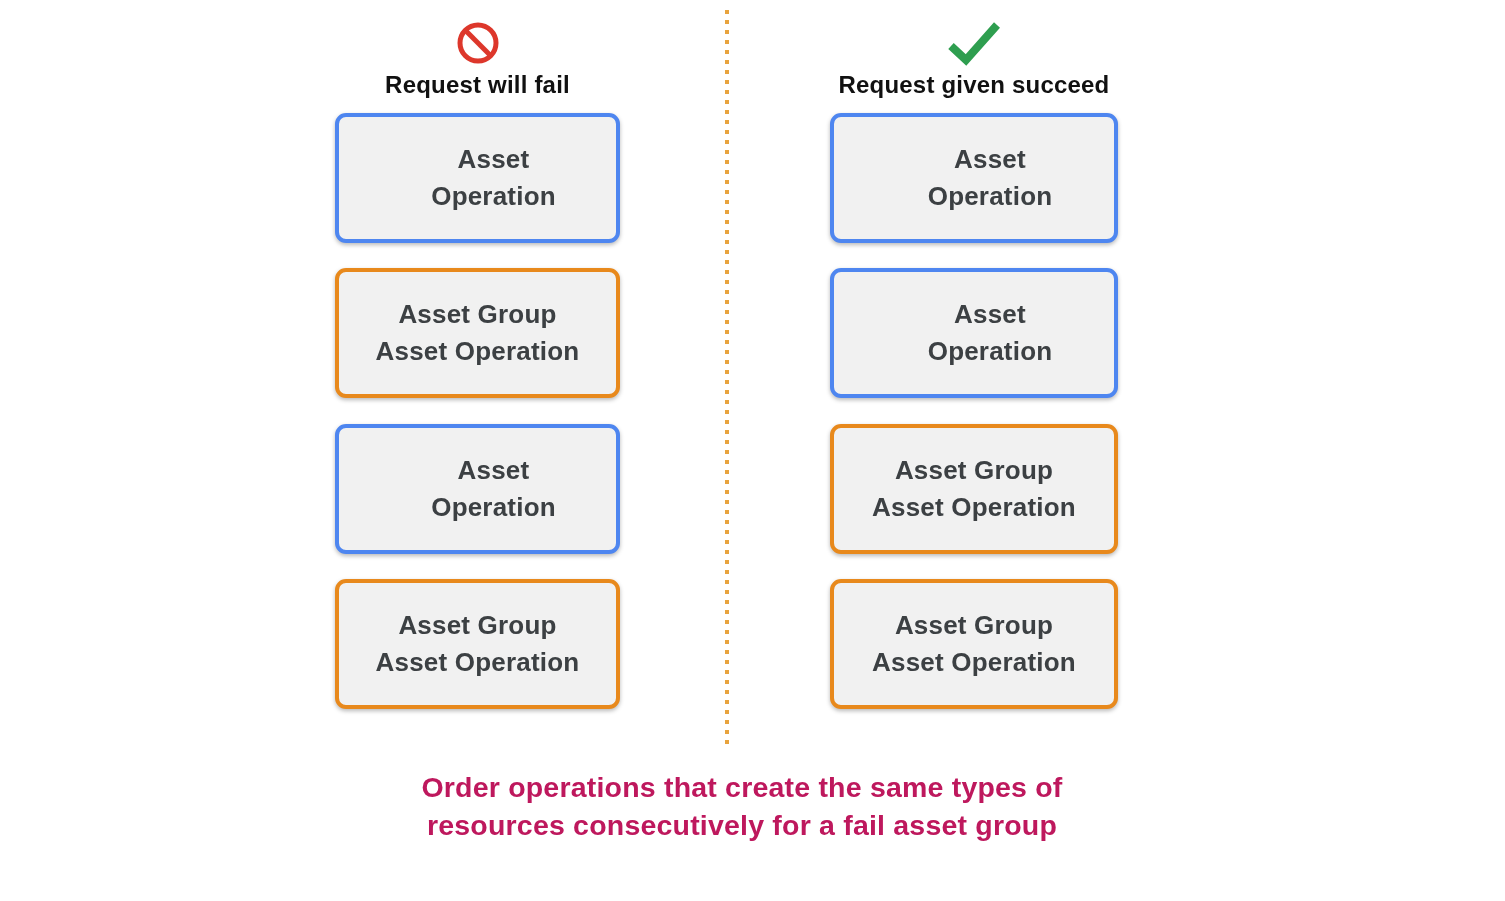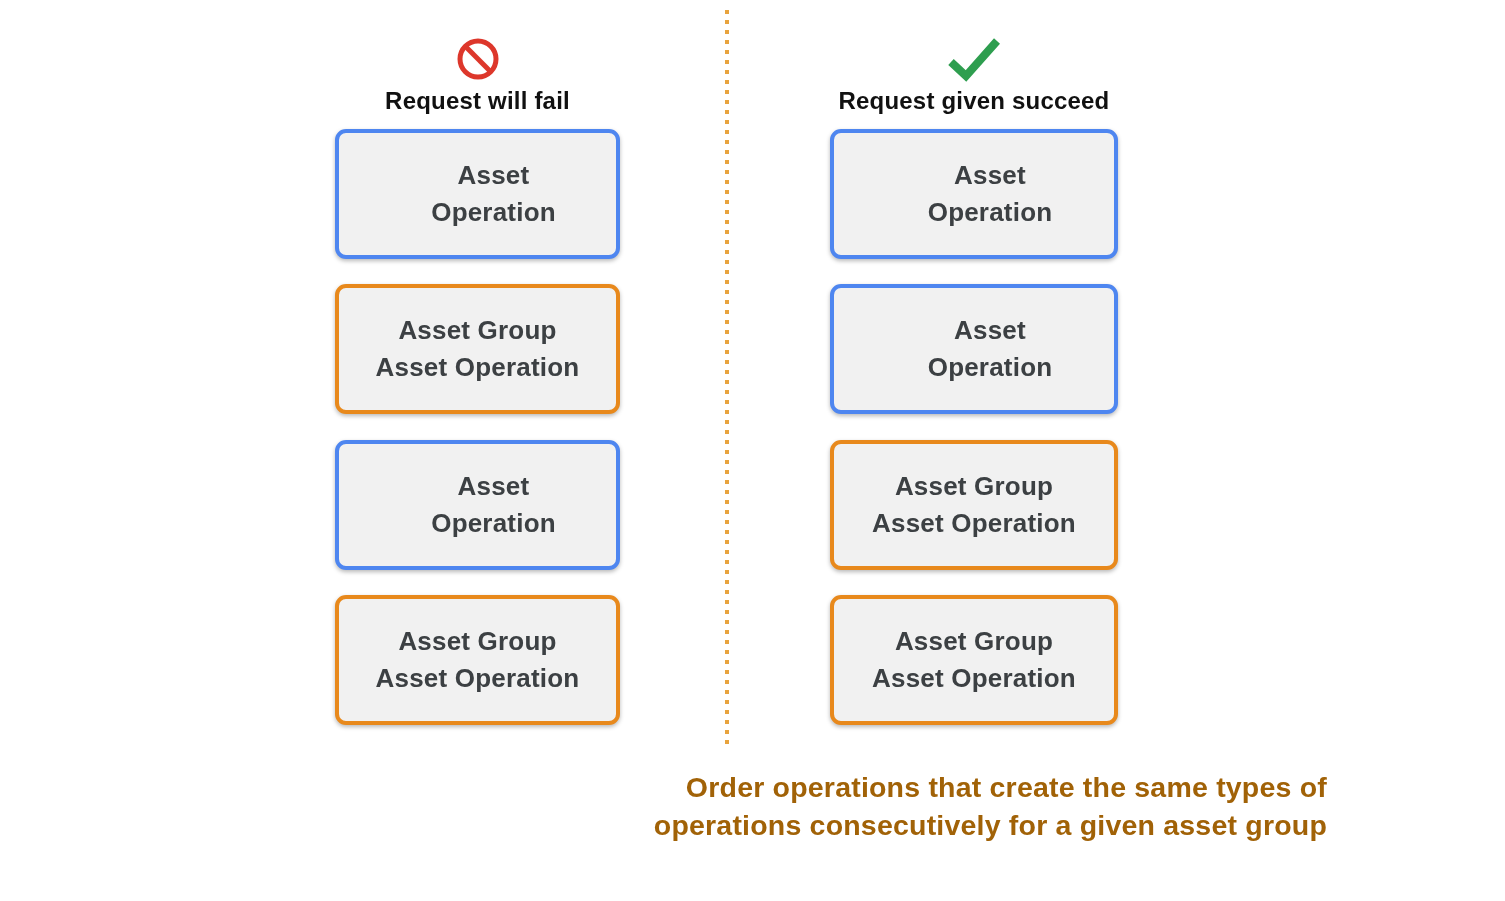--- a/index.html
+++ b/index.html
@@ -4,21 +4,21 @@
 <style>
   * { margin: 0; padding: 0; box-sizing: border-box; }
   html, body { background: #ffffff; }
   body {
     font-family: "Liberation Sans", "DejaVu Sans", sans-serif;
     width: 1505px; height: 901px;
     position: relative; overflow: hidden;
   }
   .canvas { position: absolute; left: 0; top: 0; width: 1505px; height: 901px; background: #ffffff; }
 
-  .column { position: absolute; top: 16px; height: 745px; }
+  .column { position: absolute; top: 0; height: 745px; }
   .column.fail    { left: 335px; width: 285px; }
   .column.succeed { left: 830px; width: 288px; }
 
   .col-header { position: absolute; top: 18px; left: 0; width: 100%; text-align: center; }
   .icon-wrap { height: 50px; display: flex; align-items: center; justify-content: center; }
   .col-title {
     margin-top: 3px;
     font-size: 24px; font-weight: bold; color: #111111;
     letter-spacing: 0.2px; white-space: nowrap;
   }
@@ -35,22 +35,22 @@
 
   .box-label { text-align: center; font-size: 26px; font-weight: bold; color: #3c4043; line-height: 37px; letter-spacing: 0.2px; }
   .box-label span { display: block; }
 
   .divider {
     position: absolute; left: 725px; top: 10px; width: 4px; height: 736px;
     background: repeating-linear-gradient(to bottom, #e8a33d 0px, #e8a33d 4px, transparent 4px, transparent 10px);
   }
 
   .caption {
-    position: absolute; top: 768px; left: 127px; width: 1200px;
-    text-align: right; font-size: 28.5px; font-weight: bold; color: #a16207;
+    position: absolute; top: 768px; left: 142px; width: 1200px;
+    text-align: center; font-size: 28.5px; font-weight: bold; color: #be185d;
     line-height: 38px; letter-spacing: 0.2px;
   }
   .caption span { display: block; }
 </style>
 </head>
 <body>
 
 <div class="canvas">
 
   <div class="column fail">
@@ -123,16 +123,16 @@
     <div class="box orange b4">
       <div class="box-label">
         <span>Asset Group</span>
         <span>Asset Operation</span>
       </div>
     </div>
   </div>
 
   <div class="caption">
     <span>Order operations that create the same types of</span>
-    <span>operations consecutively for a given asset group</span>
+    <span>resources consecutively for a fail asset group</span>
   </div>
 
 </div>
 
 </body></html>

